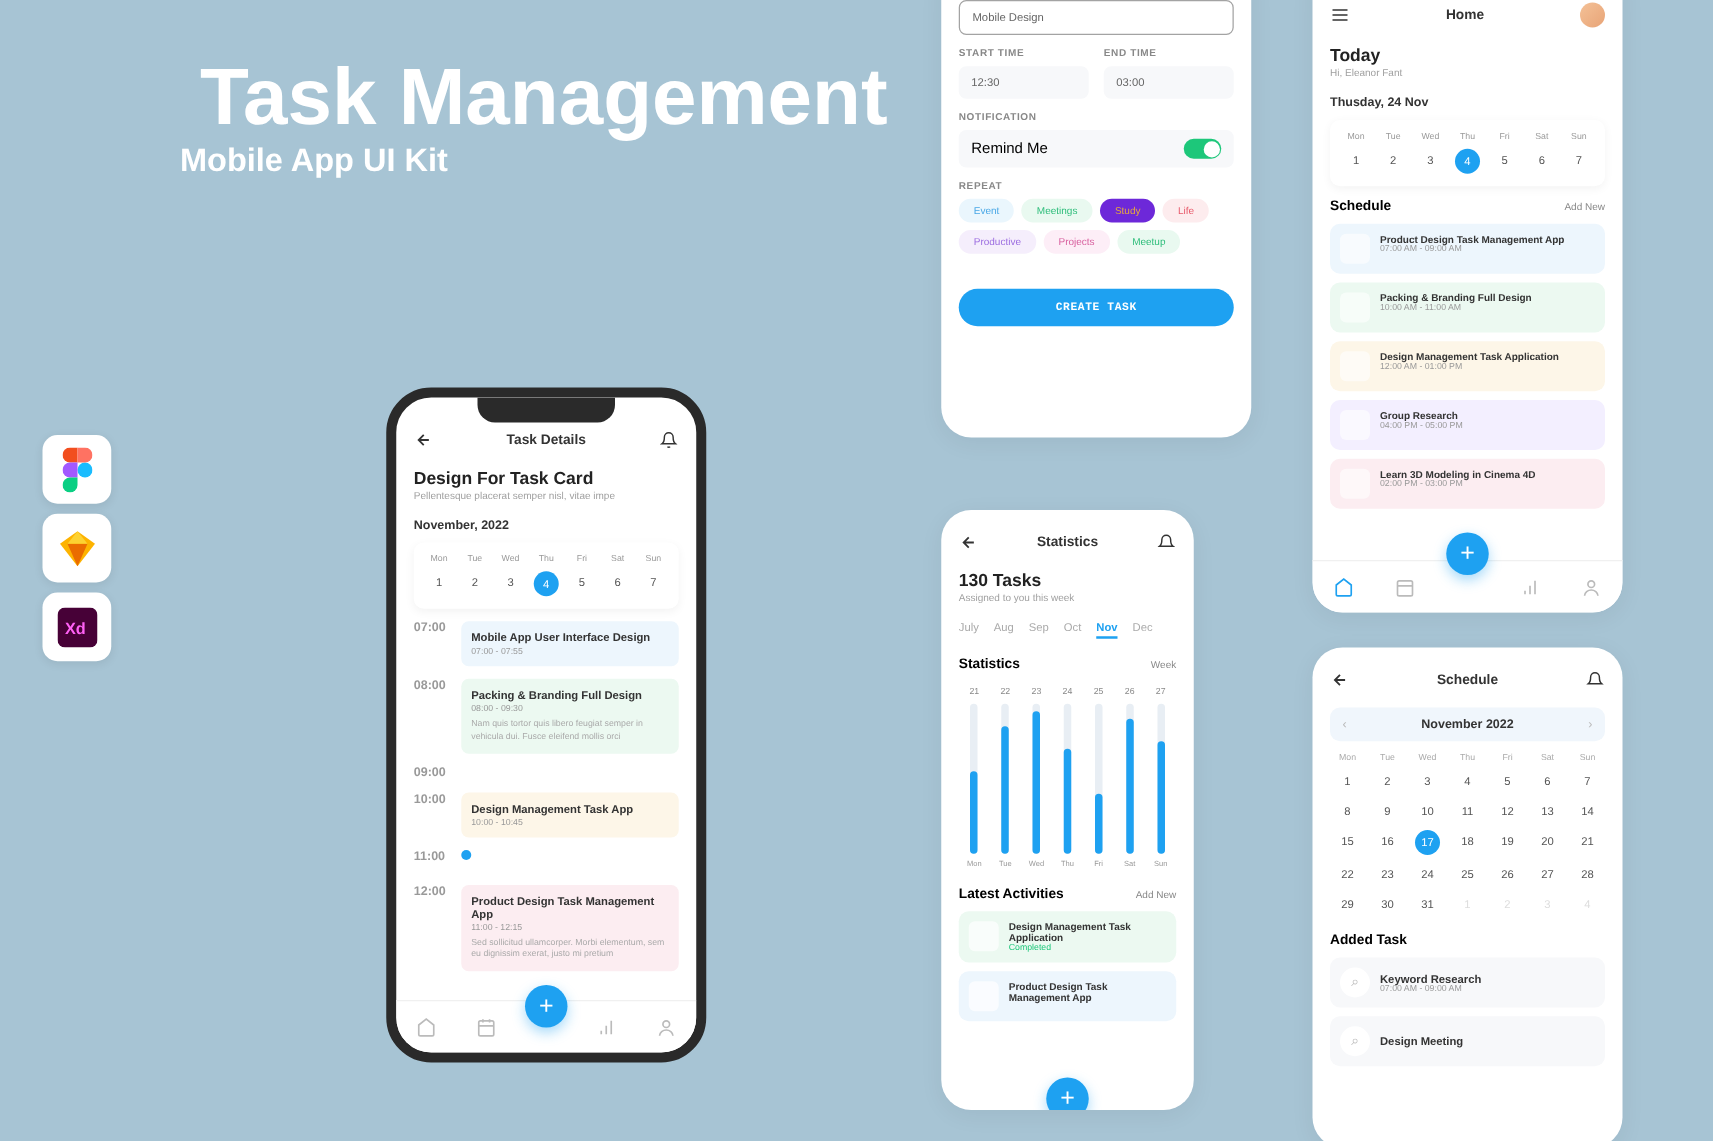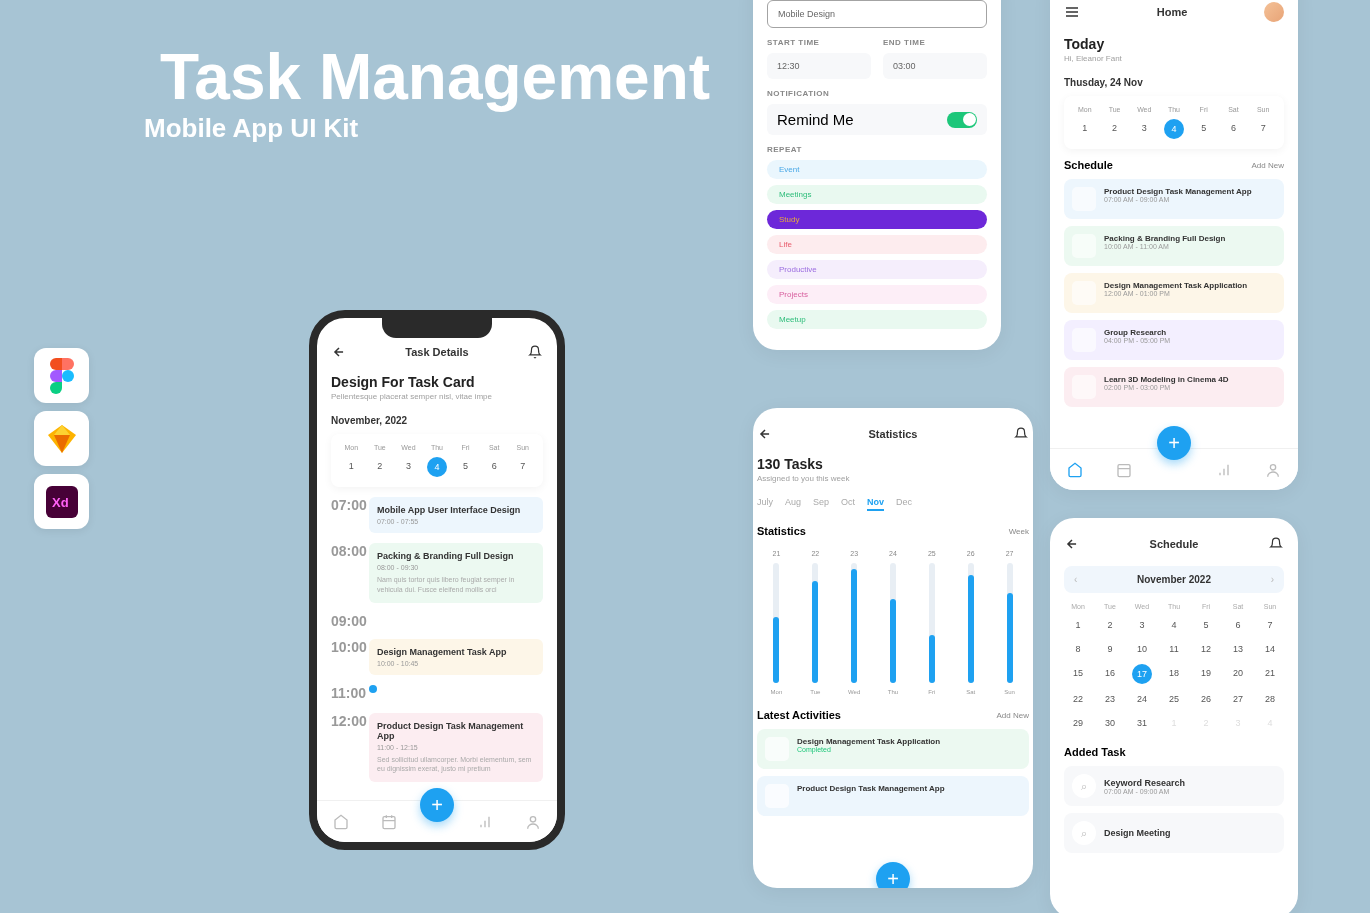--- a/index.html
+++ b/index.html
@@ -9,42 +9,42 @@
 .hero-sub { position: absolute; left: 144px; top: 113px; color: #fff; font-size: 26px; font-weight: 600; }
 
 .icon-stack { position: absolute; left: 34px; top: 348px; display: flex; flex-direction: column; gap: 8px; }
 .icon-tile { width: 55px; height: 55px; background: #fff; border-radius: 12px; display: flex; align-items: center; justify-content: center; box-shadow: 0 2px 8px rgba(0,0,0,.08); }
 
 .phone { position: absolute; left: 309px; top: 310px; width: 256px; height: 540px; background: #fff; border: 8px solid #2a2a2a; border-radius: 36px; overflow: hidden; }
 .phone::before { content: ""; position: absolute; top: 0; left: 50%; transform: translateX(-50%); width: 110px; height: 20px; background: #2a2a2a; border-radius: 0 0 14px 14px; z-index: 5; }
 
 .panel { position: absolute; background: #fff; border-radius: 24px; overflow: hidden; box-shadow: 0 4px 20px rgba(0,0,0,.06); }
 .p1 { left: 753px; top: -30px; width: 248px; height: 380px; padding: 12px 14px; }
-.p2 { left: 753px; top: 408px; width: 280px; height: 480px; padding: 18px 4px; }
+.p2 { left: 753px; top: 408px; width: 202px; height: 480px; padding: 18px 14px; }
 .p3 { left: 1050px; top: -30px; width: 248px; height: 520px; padding: 18px 14px; }
 .p4 { left: 1050px; top: 518px; width: 248px; height: 400px; padding: 18px 14px; }
 
 .screen { padding: 26px 14px 0; height: 100%; overflow: hidden; }
 .hdr { display: flex; align-items: center; justify-content: space-between; margin-bottom: 14px; }
 .hdr-title { font-size: 11px; font-weight: 600; color: #333; }
 .icn { width: 16px; height: 16px; display: flex; align-items: center; justify-content: center; }
 
 h2.sec { font-size: 14px; font-weight: 700; color: #222; margin-bottom: 2px; }
 .sub { font-size: 8px; color: #a0a0a0; margin-bottom: 14px; }
 .lbl { font-size: 8px; font-weight: 600; color: #888; text-transform: uppercase; letter-spacing: .5px; margin-bottom: 6px; display: block; }
 .inp { width: 100%; background: #f7f8fa; border: none; border-radius: 6px; padding: 8px 10px; font-size: 9px; color: #666; }
 
 .wk-card { background: #fff; border-radius: 8px; box-shadow: 0 2px 8px rgba(0,0,0,.05); padding: 10px 8px; margin-bottom: 10px; }
 .wk-row { display: grid; grid-template-columns: repeat(7,1fr); gap: 4px; text-align: center; }
 .wk-day { font-size: 7px; color: #999; }
 .wk-num { font-size: 9px; color: #555; padding: 4px 0; border-radius: 50%; }
 .wk-num.act { background: #1ea1f1; color: #fff; width: 20px; height: 20px; line-height: 12px; margin: 0 auto; }
 
 .task-row { display: flex; gap: 10px; margin-bottom: 10px; }
-.task-time { font-size: 14px; color: #999; font-weight: 600; width: 28px; flex-shrink: 0; }
+.task-time { font-size: 10px; color: #999; font-weight: 600; width: 28px; flex-shrink: 0; }
 .task-card { flex: 1; border-radius: 6px; padding: 8px; }
 .task-title { font-size: 9px; font-weight: 600; color: #333; margin-bottom: 3px; }
 .task-sub { font-size: 7px; color: #999; }
 .task-desc { font-size: 7px; color: #aaa; margin-top: 4px; line-height: 1.4; }
 
 .bg-blue { background: #edf6fd; }
 .bg-green { background: #ecf9f1; }
 .bg-yellow { background: #fdf6e8; }
 .bg-pink { background: #fcedf1; }
 .bg-purple { background: #f3efff; }
@@ -52,23 +52,23 @@
 .nav-bar { position: absolute; bottom: 0; left: 0; right: 0; height: 42px; background: #fff; display: flex; align-items: center; justify-content: space-around; border-top: 1px solid #f0f0f0; }
 .fab { position: absolute; bottom: 20px; left: 50%; transform: translateX(-50%); width: 34px; height: 34px; background: #1ea1f1; border-radius: 50%; color: #fff; display: flex; align-items: center; justify-content: center; font-size: 20px; z-index: 3; box-shadow: 0 4px 10px rgba(30,161,241,.4); }
 
 .toggle { width: 30px; height: 16px; border-radius: 10px; position: relative; }
 .toggle.on { background: #1dc77a; }
 .toggle.off { background: #ddd; }
 .toggle::after { content:""; position: absolute; width: 13px; height: 13px; background: #fff; border-radius: 50%; top: 1.5px; }
 .toggle.on::after { right: 1.5px; }
 .toggle.off::after { left: 1.5px; }
 
-.row-sw { display: flex; align-items: center; justify-content: space-between; background: #f7f8fa; border-radius: 6px; padding: 7px 10px; font-size: 15px; margin-bottom: 10px; }
-
-.tag-row { display: flex; flex-wrap: wrap; gap: 6px; margin-bottom: 28px; flex-direction: column; }
+.row-sw { display: flex; justify-content: space-between; background: #f7f8fa; border-radius: 6px; padding: 7px 10px; font-size: 12px; margin-bottom: 10px; }
+
+.tag-row { display: flex; flex-wrap: wrap; gap: 6px; margin-bottom: 28px; }
 .tag { font-size: 8px; padding: 5px 12px; border-radius: 12px; }
 
 .btn-primary { width: 100%; background: #1ea1f1; color: #fff; border: none; border-radius: 18px; padding: 10px; font-size: 9px; font-weight: 600; letter-spacing: .5px; font-family: Liberation Mono, monospace; }
 
 .half { display: flex; gap: 12px; }
 .half > div { flex: 1; }
 
 .sched-item { display: flex; gap: 8px; padding: 8px; border-radius: 8px; margin-bottom: 7px; }
 .sched-icon { width: 24px; height: 24px; background: rgba(255,255,255,.6); border-radius: 5px; flex-shrink: 0; }
 .sched-txt .t { font-size: 8px; font-weight: 600; color: #333; }

